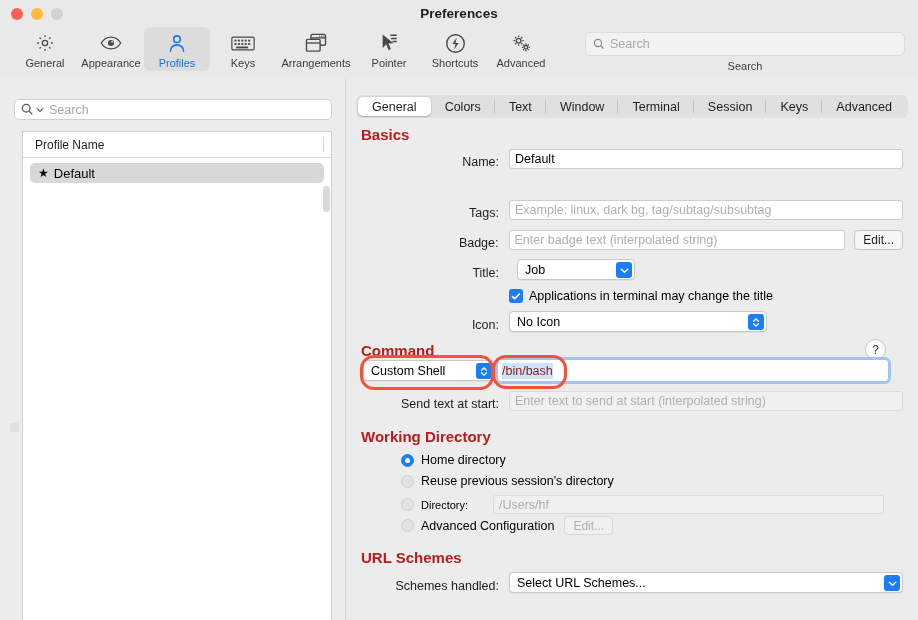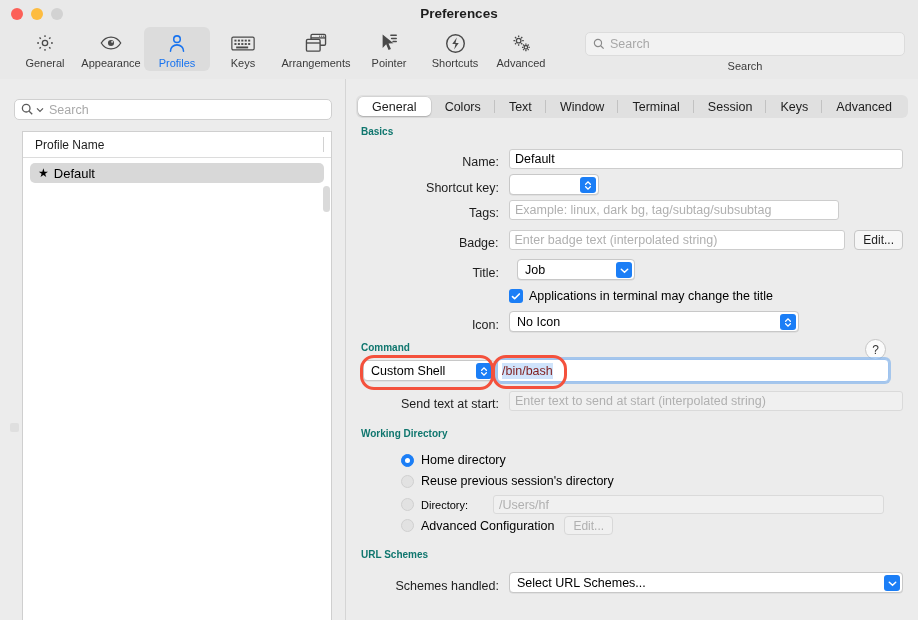--- a/index.html
+++ b/index.html
@@ -251,23 +251,23 @@
   }
   .tab .sep {
     position: absolute;
     right: 0; top: 3px;
     width: 1px; height: 13px;
     background: #c2c2c2;
   }
 
   .section-title {
     position: absolute;
-    font-size: 10px;
+    font-size: 15px;
     font-weight: bold;
-    color: #0f766e;
+    color: #b91c1c;
   }
   .frow {
     position: absolute;
     display: flex;
     align-items: flex-end;
   }
   .flabel {
     font-size: 12.5px;
     color: #1d1d1d;
     text-align: right;
@@ -613,36 +613,24 @@
 
     <div class="section-title" style="left:15px; top:47px;">Basics</div>
 
     <div class="frow" style="left:15px; top:70px; width:542px;">
       <span class="flabel" style="width:138px;">Name:</span>
       <span class="tfield" style="margin-left:10px; width:394px;">
         <span class="val">Default</span>
       </span>
     </div>
 
-    <div class="frow" style="left:15px; top:95px; width:542px;">
-      <span class="flabel" style="width:138px;">Shortcut key:</span>
-      <span class="popup" style="margin-left:10px; width:90px;">
-        <span></span>
-        <span class="knob">
-          <svg width="8" height="11" viewBox="0 0 8 12" fill="none" stroke="#fff" stroke-width="1.4" stroke-linecap="round">
-            <path d="M1.4 4.6L4 2l2.6 2.6"></path>
-              <path d="M1.4 7.4L4 10l2.6-2.6"></path>
-          </svg>
-        </span>
-      </span>
-    </div>
 
     <div class="frow" style="left:15px; top:121px; width:542px;">
       <span class="flabel" style="width:138px;">Tags:</span>
-      <span class="tfield" style="margin-left:10px; width:330px;">
+      <span class="tfield" style="margin-left:10px; width:394px;">
         <span class="ph">Example: linux, dark bg, tag/subtag/subsubtag</span>
       </span>
     </div>
 
     <div class="frow" style="left:15px; top:151px; width:542px;">
       <span class="flabel" style="width:138px;">Badge:</span>
       <span class="tfield" style="margin-left:10px; width:338px;">
         <span class="ph">Enter badge text (interpolated string)</span>
       </span>
       <span class="btn" style="margin-left:9px;">Edit...</span>
@@ -665,21 +653,21 @@
       <span class="checkbox">
         <svg width="10" height="9" viewBox="0 0 11 10" fill="none" stroke="#fff" stroke-width="1.8" stroke-linecap="round" stroke-linejoin="round">
           <path d="M1.6 5.1L4 7.5 9.2 2.2"></path>
         </svg>
       </span>
       <span style="font-size:12.5px;">Applications in terminal may change the title</span>
     </div>
 
     <div class="frow" style="left:15px; top:232px; width:542px;">
       <span class="flabel" style="width:138px;">Icon:</span>
-      <span class="popup" style="margin-left:10px; width:290px;">
+      <span class="popup" style="margin-left:10px; width:258px;">
         <span>No Icon</span>
         <span class="knob">
           <svg width="8" height="11" viewBox="0 0 8 12" fill="none" stroke="#fff" stroke-width="1.4" stroke-linecap="round">
             <path d="M1.4 4.6L4 2l2.6 2.6"></path>
               <path d="M1.4 7.4L4 10l2.6-2.6"></path>
           </svg>
         </span>
       </span>
     </div>
 

